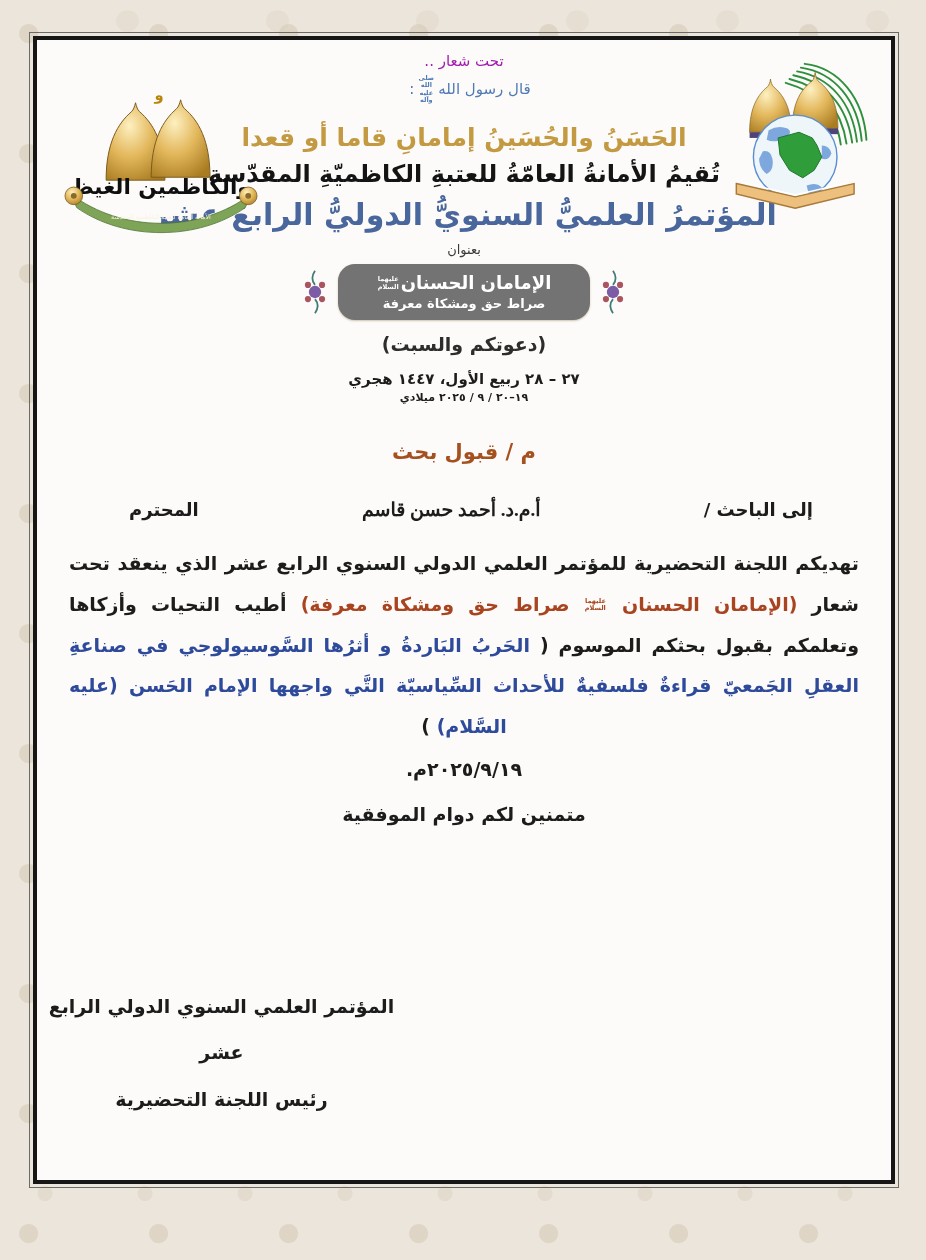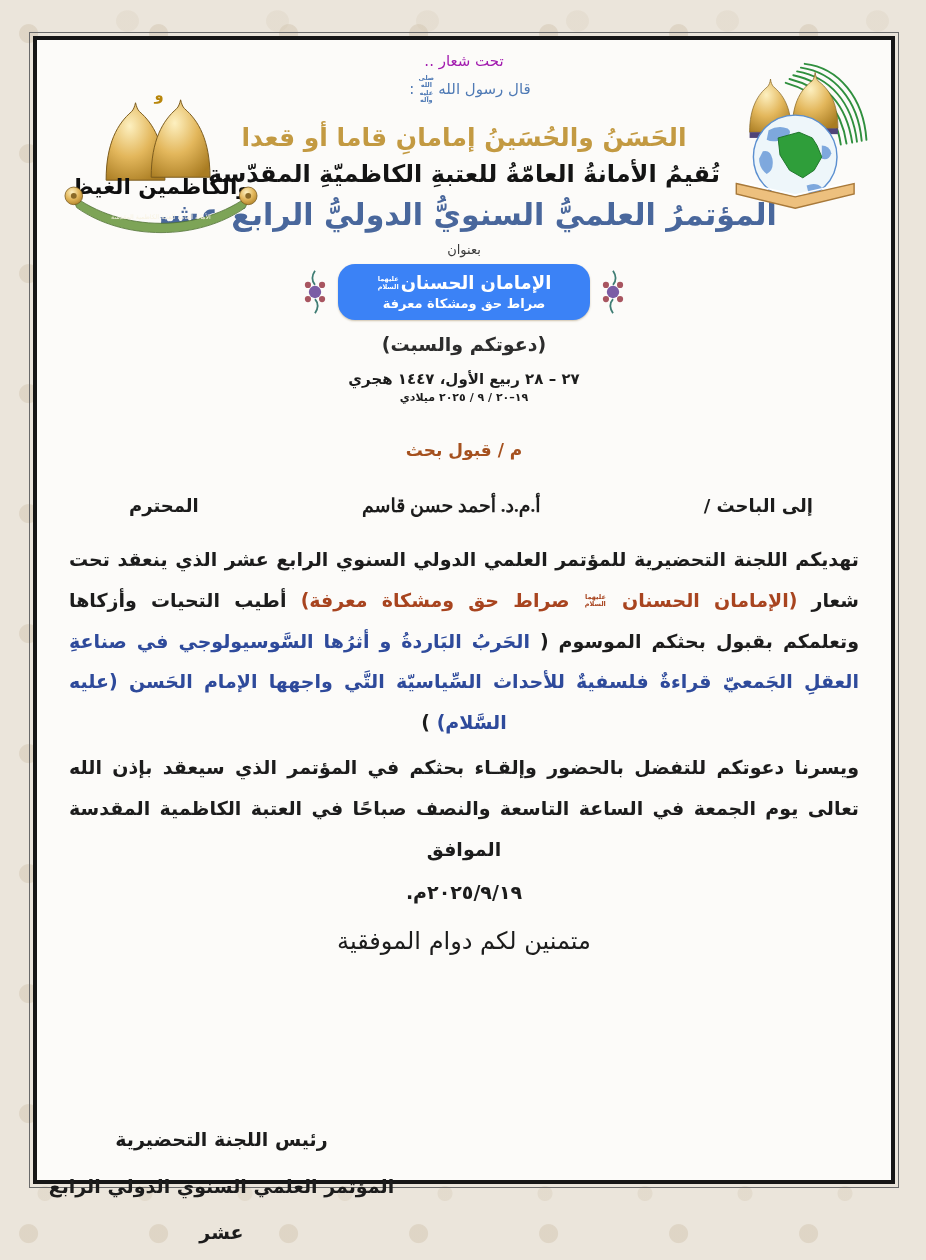--- a/index.html
+++ b/index.html
@@ -32,43 +32,43 @@
   .logo-conference { position:absolute; right:16px; top:18px; width:152px; }
   
   .slogan-label { padding-top:12px; font-size:15px; color:#a21caf; }
   .hadith-intro { margin-top:5px; font-size:15px; color:#4f7ab5;padding-left:12px; }
   .hadith-calligraphy { margin-top:18px; font-size:25px; font-weight:bold; color:#c39a42; }
   .organizer-calligraphy { margin-top:8px; font-size:24px; font-weight:bold; color:#141414; }
   .conference-calligraphy { margin-top:9px; font-size:30px; font-weight:bold; color:#49679c; }
   .titled-label { margin-top:10px; font-size:13px; color:#3a3a3a; }
   .banner-row { margin-top:7px; display:flex; justify-content:center; align-items:center; gap:8px; }
   .banner-pill {
-    background:#3b82f6; color:#fff; border-radius:17px;
+    background:#737373; color:#fff; border-radius:17px;
     padding:8px 28px 9px; min-width:252px;
     box-shadow:0 1px 2px rgba(120,90,30,.35);
   }
   .banner-line1 { font-size:18px; font-weight:bold; }
   .banner-line2 { font-size:13px; font-weight:bold; margin-top:3px; }
   .days { margin-top:13px; font-size:19px; font-weight:600; color:#2d2d2d; }
   .date-hijri { margin-top:15px; font-size:15px; font-weight:bold; }
   .date-gregorian { margin-top:3px; font-size:11px; font-weight:bold; }
   
-  .subject { margin-top:36px; font-size:17px; font-weight:bold; color:#a5511f; }
+  .subject { margin-top:36px; font-size:21px; font-weight:bold; color:#a5511f; }
   .addressee {
     margin-top:34px; display:flex; justify-content:space-between; align-items:baseline;
     padding:0 78px 0 92px; font-size:18px; font-weight:bold;
   }
   .addressee .name { font-size:19px;font-family:Liberation Serif, serif; }
   .body-text { margin-top:22px; padding:0 32px; font-size:19px; font-weight:bold; line-height:2.15; }
   .body-text p { text-align:justify; text-align-last:center; }
   .body-text p + p { margin-top:4px; }
   .red  { color:#a8441f; }
   .blue { color:#2e4a9b; }
   .event-date { margin-top:2px; font-size:19px; font-weight:bold; text-align:center; }
-  .closing { font-size:24px; font-weight:normal; text-align:center; margin-top:4px; }
+  .closing { font-size:19px; font-weight:bold; text-align:center; margin-top:4px; }
   .signature { width:46%; margin:148px auto 0 0; padding-right:24px; text-align:center;
                font-size:19px; font-weight:bold; line-height:2.45; }
   
   .hon {
     display:inline-block; width:20px; font-size:6.5px; font-weight:bold;
     line-height:1.15; vertical-align:middle; text-align:center; margin:0 2px;
   }
 </style>
 </head>
 <body>
@@ -173,24 +173,23 @@
     <div class="subject">م / قبول بحث</div>
 
     <div class="addressee">
       <span>إلى الباحث /</span>
       <span class="name">أ.م.د.  أحمد حسن قاسم</span>
       <span>المحترم</span>
     </div>
 
     <div class="body-text">
       <p><span>تهديكم اللجنة التحضيرية للمؤتمر العلمي الدولي السنوي الرابع عشر الذي ينعقد تحت شعار </span><span class="red">(الإمامان الحسنان </span><span class="hon red">عليهما السلام</span><span class="red"> صراط حق ومشكاة معرفة) </span><span>أطيب التحيات وأزكاها وتعلمكم بقبول بحثكم الموسوم (  </span><span class="blue">الحَربُ البَاردةُ و أثرُها السَّوسيولوجي في صناعةِ العقلِ الجَمعيّ قراءةٌ فلسفيةٌ للأحداث السِّياسيّة التَّي واجهها الإمام الحَسن (عليه السَّلام)</span><span>  )</span></p>
-      <p>ويسرنا دعوتكم للتفضل بالحضور  وإلقـاء بحثكم في المؤتمر الذي سيعقد بإذن الله تعالى يوم الجمعة في الساعة التاسعة والنصف صباحًا في العتبة الكاظمية المقدسة الموافق</p>
       <div class="event-date">٢٠٢٥/٩/١٩م.</div>
       <div class="closing">متمنين لكم دوام الموفقية</div>
     </div>
 
     <div class="signature">
+      <div>المؤتمر العلمي السنوي الدولي الرابع عشر</div>
       <div>رئيس اللجنة التحضيرية</div>
-      <div>المؤتمر العلمي السنوي الدولي الرابع عشر</div>
     </div>
 
   </div>
 </div>
 
 </body></html>

